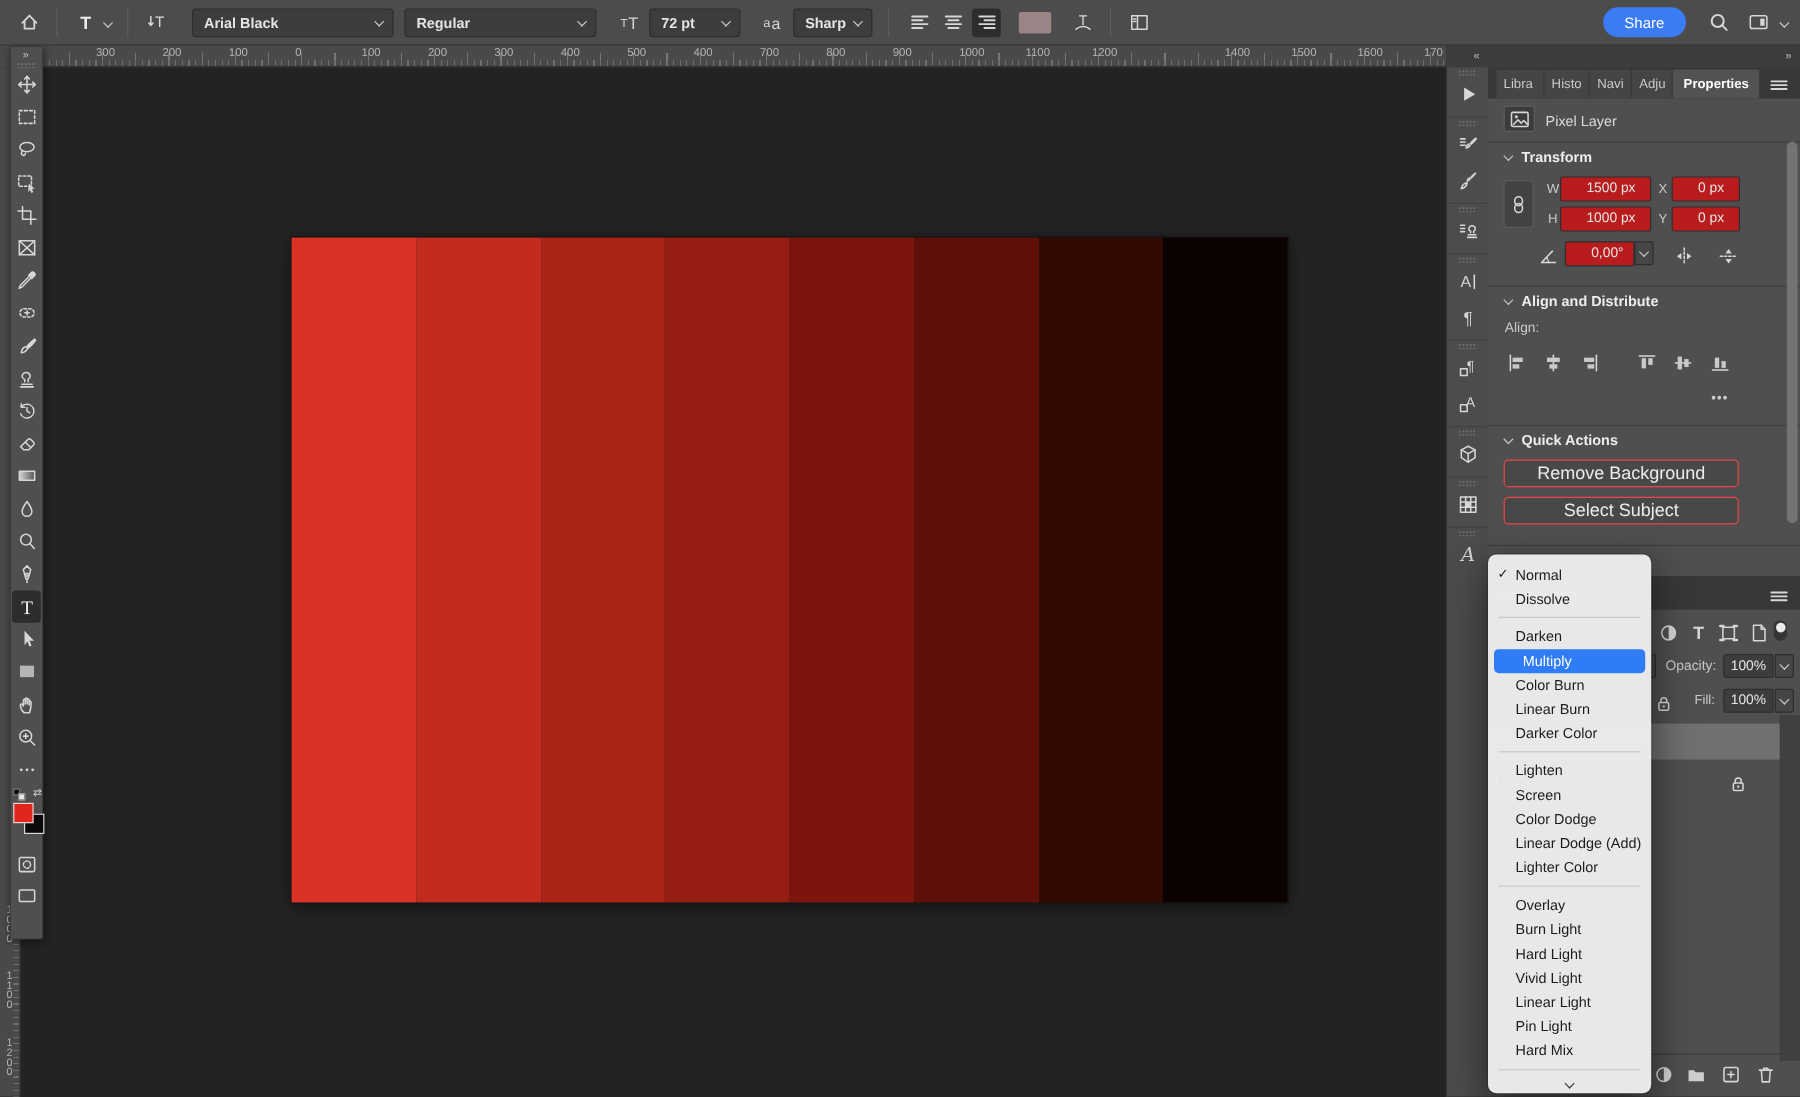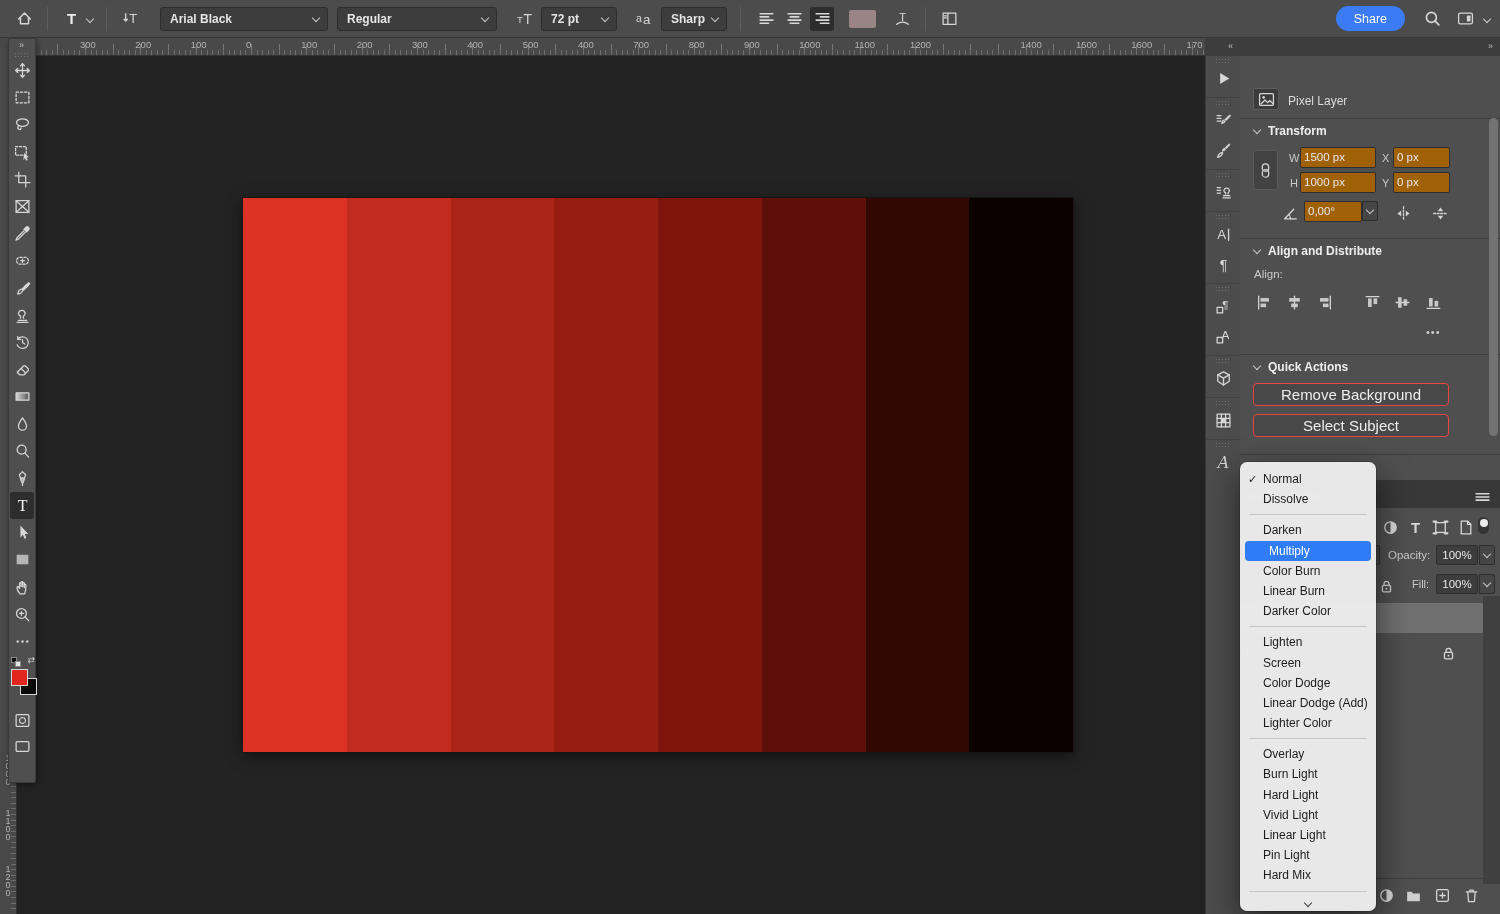--- a/index.html
+++ b/index.html
@@ -94,22 +94,22 @@
   
   .props { position:absolute; left:35px; top:18px; right:0; bottom:0; background:#4f4f4f; }
   .tabstrip { position:absolute; left:0; right:0; height:26px; background:#383838; display:flex; align-items:flex-end; }
   .tab { height:24px; background:#454545; color:#c9c9c9; font-size:11px; line-height:24px;
     padding:0 6px; margin-right:1px; overflow:hidden; white-space:nowrap; flex:none; }
   .tab.active { background:#525252; color:#fff; font-weight:bold; padding:0 9px; }
   .divider { position:absolute; left:0; right:0; height:1px; background:#3e3e3e; }
   .sec-head { position:absolute; font-size:12px; font-weight:bold; color:#ededed; display:flex; align-items:center; gap:8px; }
   .sec-head .chev { border-color:#c9c9c9; transform:rotate(45deg); margin-top:-3px; }
   .plabel { position:absolute; font-size:11px; color:#c9c9c9; }
-  .pfield { position:absolute; height:21px; background:#a16207; border:1px solid #2e2e2e; border-radius:2px;
-    color:#e6e6e6; font-size:11.5px; line-height:19px; padding-left:3px; }
+  .pfield { position:absolute; height:21px; background:#b91c1c; border:1px solid #2e2e2e; border-radius:2px;
+    color:#e6e6e6; font-size:11.5px; line-height:19px; padding-left:21px; }
   .qa-btn { position:absolute; left:13px; width:196px; height:23px; background:#484848; border:1px solid #ef4444;
     border-radius:4px; color:#ececec; font-size:15px; display:flex; align-items:center; justify-content:center; }
   .pscroll { position:absolute; right:2px; top:62px; width:9px; height:330px; }
   .pscroll .thumb { position:absolute; top:0; width:9px; height:318px; background:#737373; border-radius:5px; }
 
   
   .lfield { position:absolute; height:20px; background:#3d3d3d; border:1px solid #2e2e2e; border-radius:2px;
     color:#e6e6e6; font-size:11.5px; line-height:18px; text-align:center; }
   .chevbox { position:absolute; width:16px; height:20px; background:#464646; border:1px solid #2e2e2e; border-radius:0 2px 2px 0;
     display:flex; align-items:center; justify-content:center; }
@@ -536,20 +536,32 @@
         <div class="strip-icon">
           <svg viewBox="0 0 16 16" width="17" height="17" fill="none" stroke="#d6d6d6" stroke-width="1.2" stroke-linecap="round" stroke-linejoin="round">
             <text x="8" y="13" text-anchor="middle" font-size="15" font-style="italic" font-family="DejaVu Serif,serif" fill="#d6d6d6" stroke="none">A</text>
           </svg>
         </div>
       </div>
     </div>
 
   <div class="props">
 
+    <div class="tabstrip" style="top:0">
+      <div class="tab" style="width:39px;margin-left:7px">Libra</div>
+      <div class="tab" style="width:37px">Histo</div>
+      <div class="tab" style="width:34px">Navi</div>
+      <div class="tab" style="width:33px">Adju</div>
+      <div class="tab active">Properties</div>
+      <span class="icon16 abs" style="right:8px;top:5px">
+          <svg viewBox="0 0 16 16" width="17" height="17" fill="none" stroke="#d6d6d6" stroke-width="1.5" stroke-linecap="round" stroke-linejoin="round">
+            <path d="M2 4.5h12M2 7.5h12M2 10.5h12"></path>
+          </svg>
+        </span>
+    </div>
 
     <span class="icon16 abs" style="left:13px;top:32px;width:26px;height:22px;background:#3c3c3c;border:1px solid #5e5e5e;border-radius:2px">
         <svg viewBox="0 0 16 16" width="17" height="17" fill="none" stroke="#d6d6d6" stroke-width="1.2" stroke-linecap="round" stroke-linejoin="round">
           <rect x="1.5" y="2.5" width="13" height="11" rx="1"></rect>
           <circle cx="5.3" cy="6" r="1.2" fill="#d6d6d6" stroke="none"></circle>
           <path d="M3 12l3.6-3.6 2.5 2.5 2-2 2.9 3"></path>
         </svg>
       </span>
     <span class="plabel" style="left:48px;top:38px;font-size:12px;color:#dadada">Pixel Layer</span>
     <div class="divider" style="top:62px"></div>

